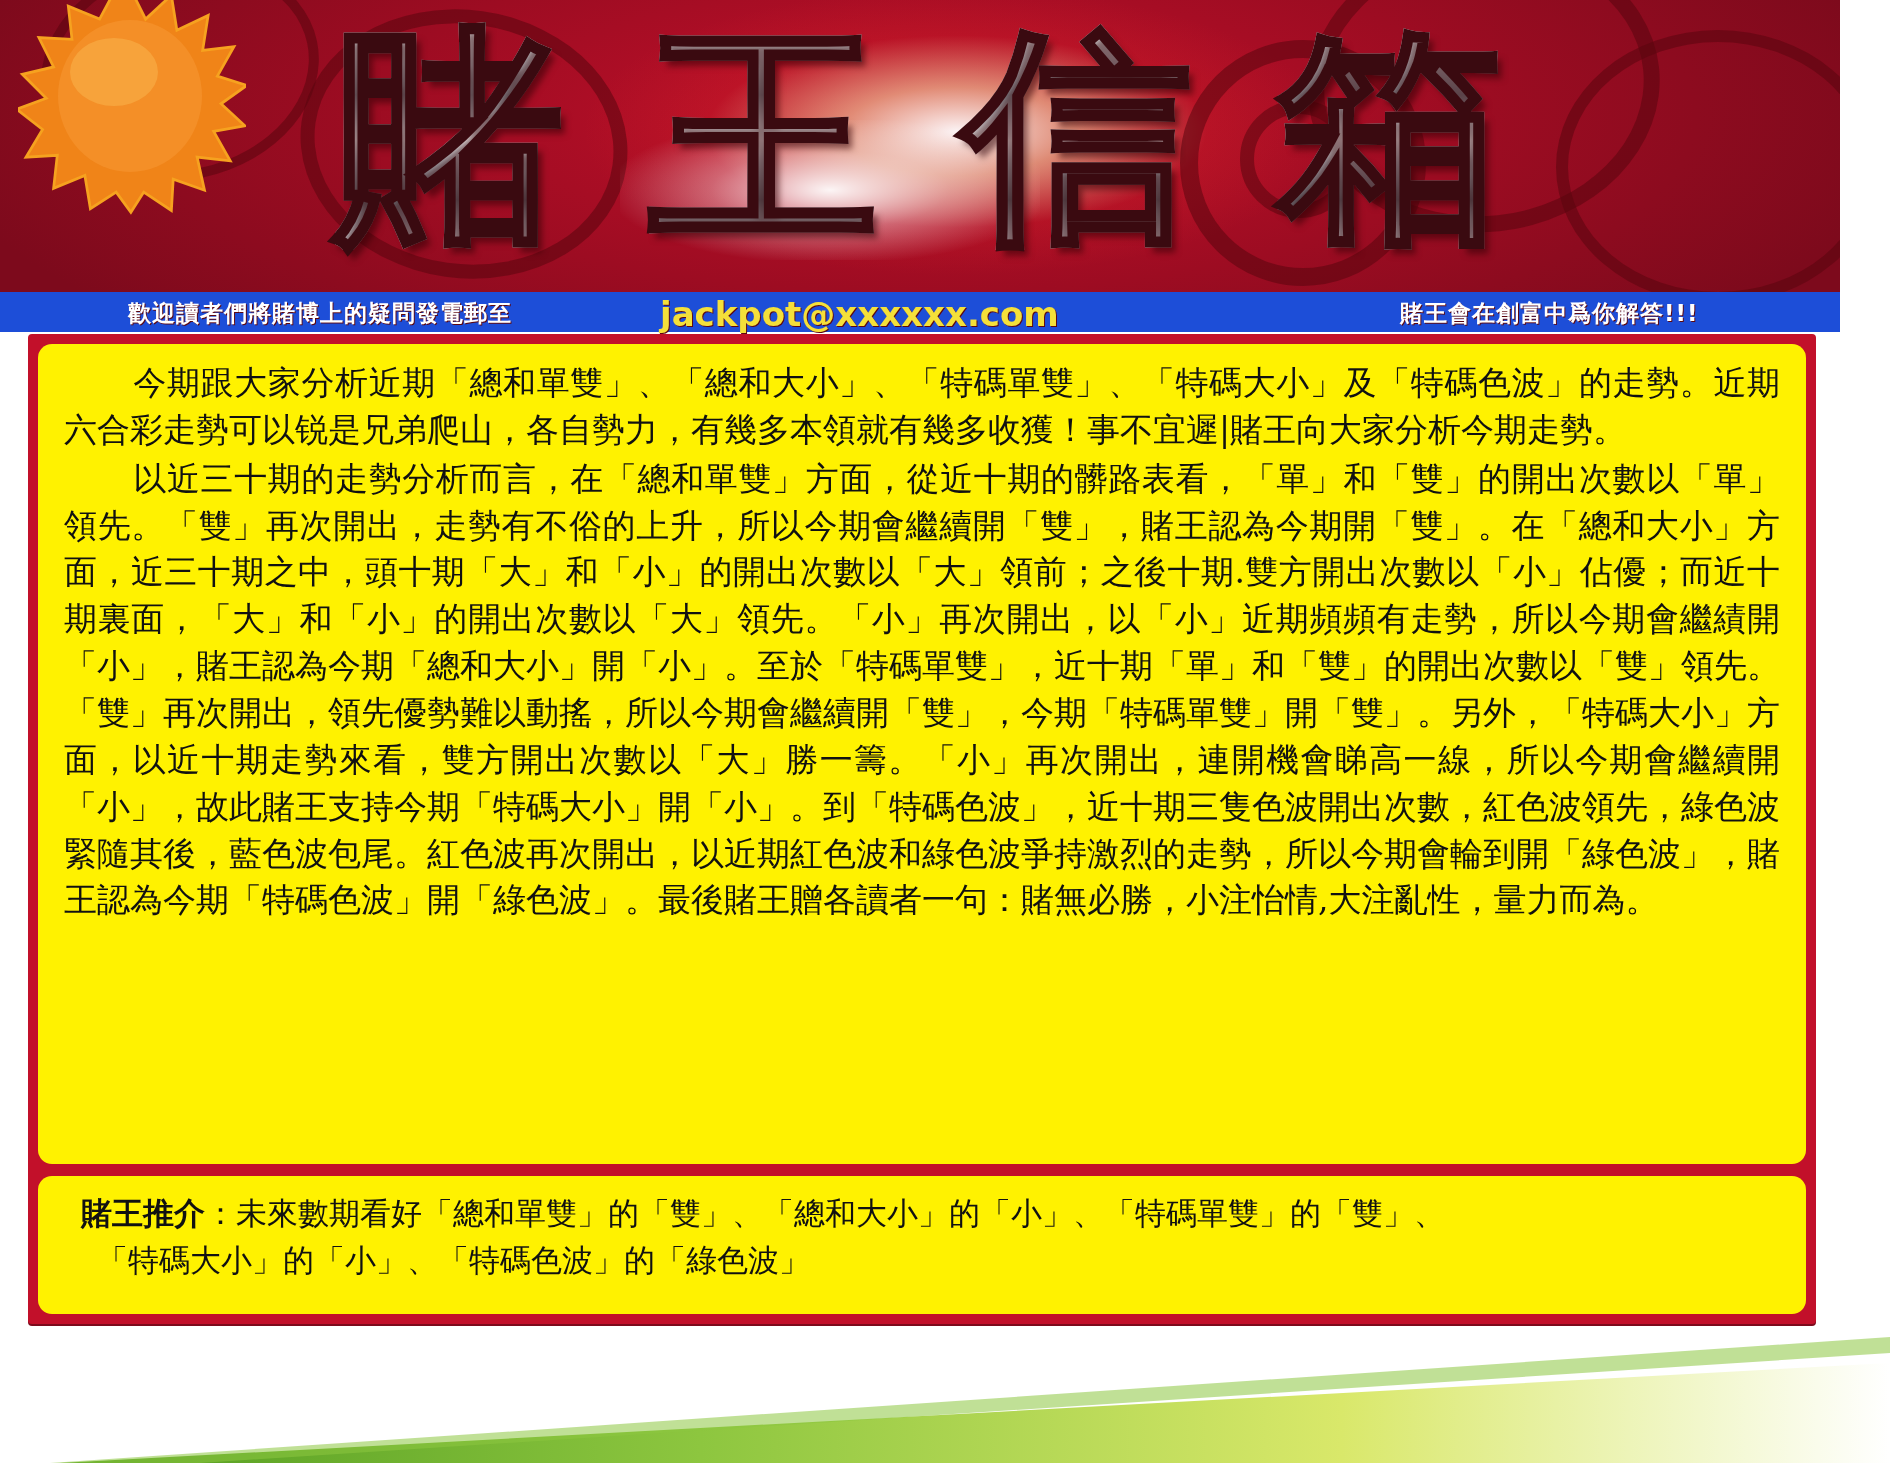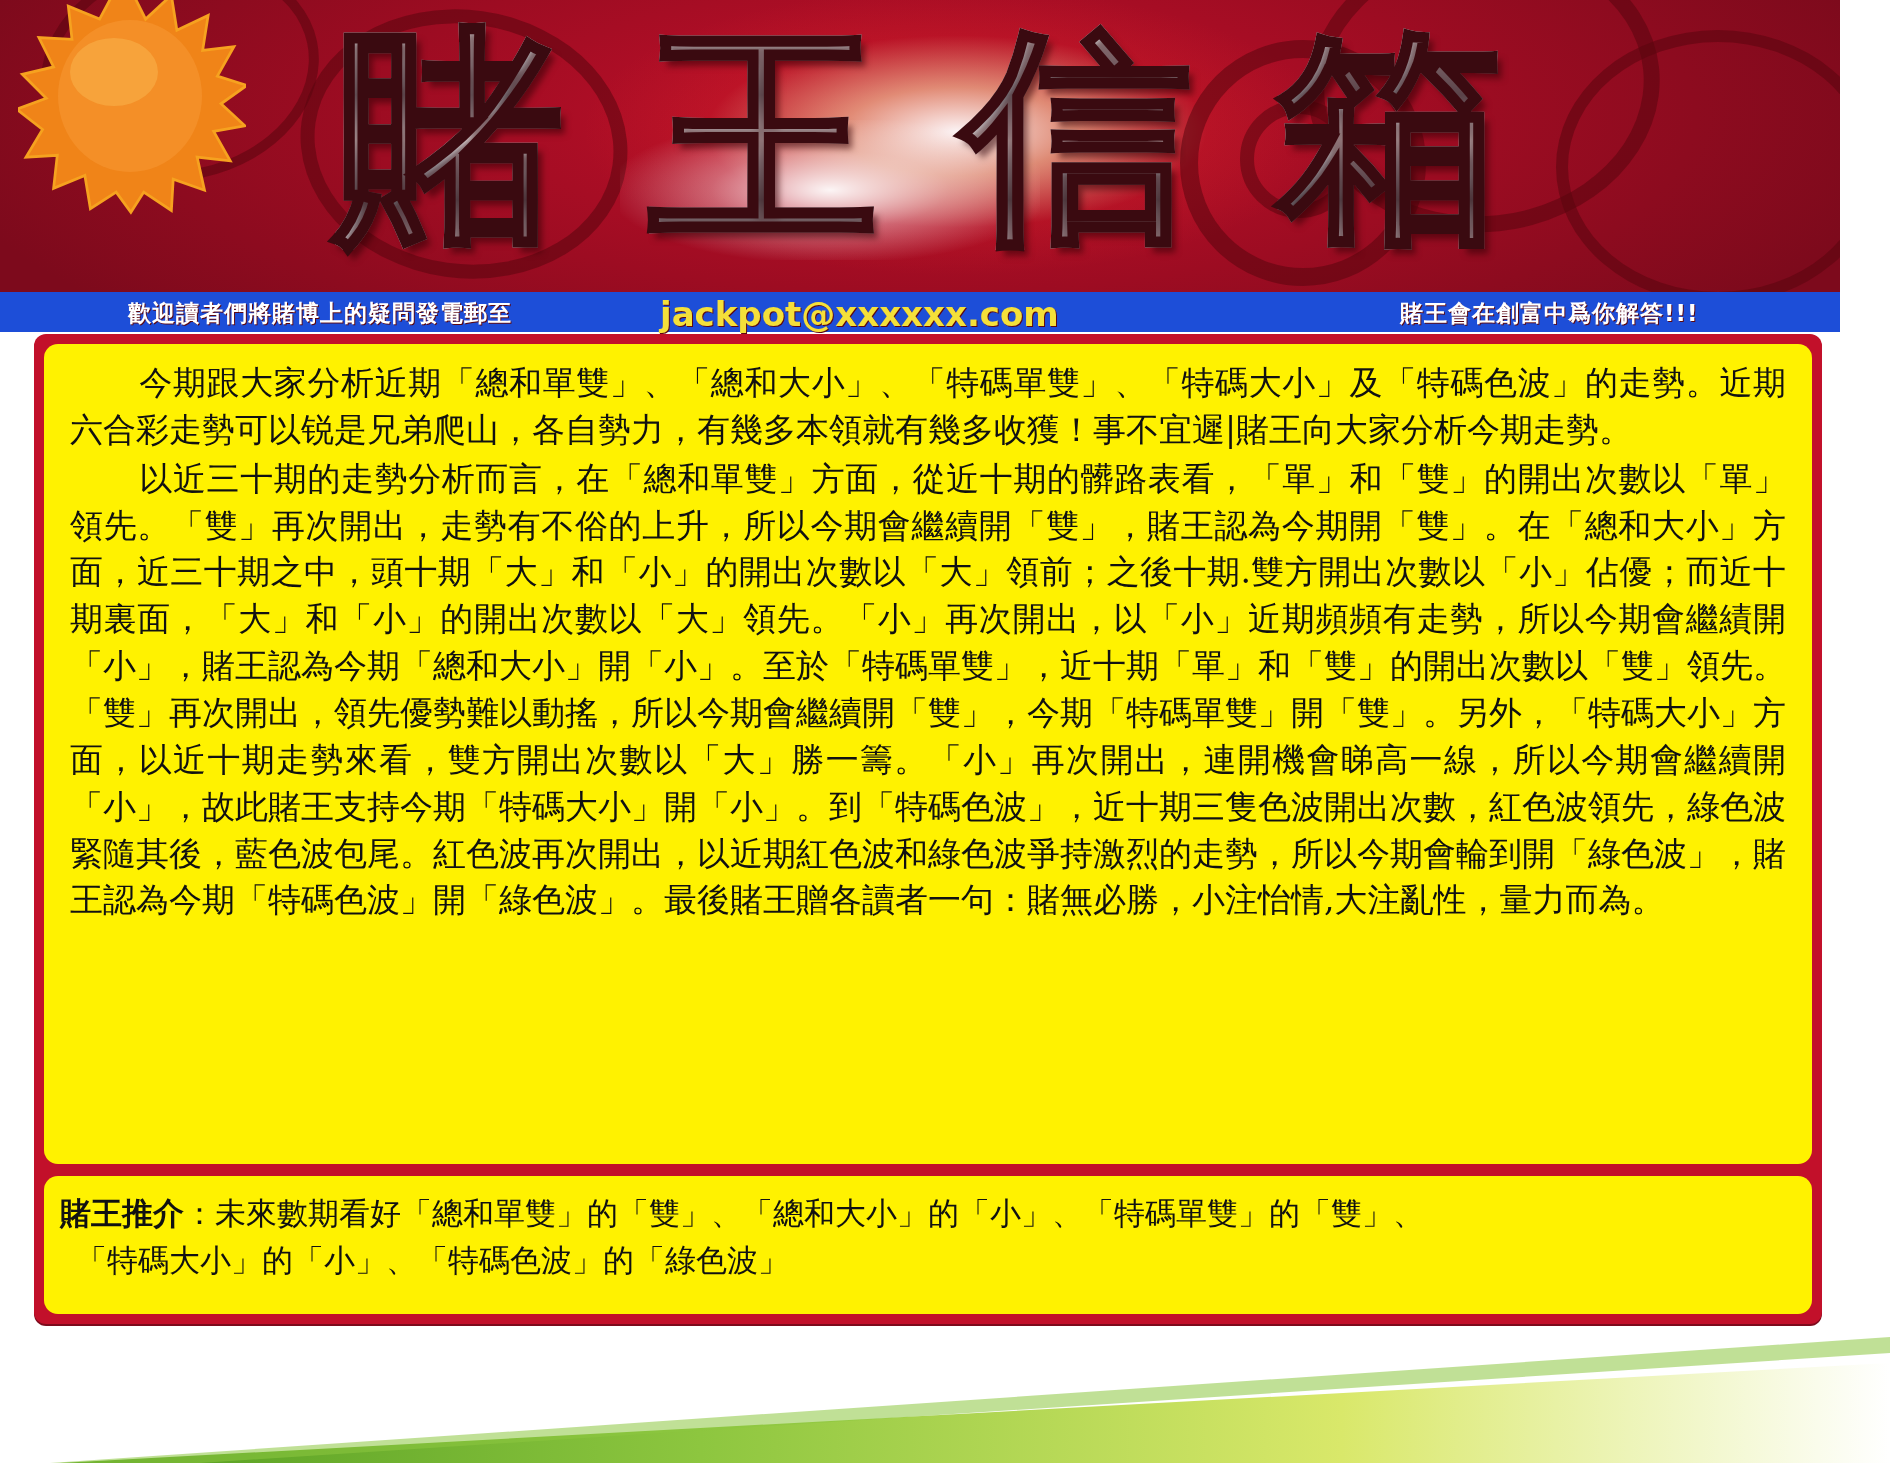--- a/index.html
+++ b/index.html
@@ -122,25 +122,25 @@
     font-size: 34px;
     font-weight: bold;
     color: #f4e03a;
     text-shadow: 1px 1px 0 #5d0710;
     white-space: nowrap;
   }
 
   
   .card-shell {
     position: absolute;
-    left: 34px; top: 334px;
+    left: 28px; top: 334px;
     width: 1788px;
     height: 990px;
     background: #c2102a;
-    border-radius: 12px;
+    border-radius: 4px;
     box-shadow: 0 2px 0 #7d0a1c;
   }
   .card-body {
     position: absolute;
     left: 10px; top: 10px;
     width: 1768px;
     height: 820px;
     background: #fff200;
     border-radius: 14px;
     box-sizing: border-box;
@@ -159,21 +159,21 @@
 
   
   .reco {
     position: absolute;
     left: 10px; top: 842px;
     width: 1768px;
     height: 138px;
     background: #fff200;
     border-radius: 14px;
     box-sizing: border-box;
-    padding: 14px 16px;
+    padding: 14px 43px;
     font-family: "DejaVu Serif", serif;
     font-size: 31px;
     line-height: 1.5;
     color: #111111;
   }
   .reco b { font-weight: bold; }
   .reco .l2 { display: block; padding-left: 16px; }
 
   
   .bottom-wedge {

